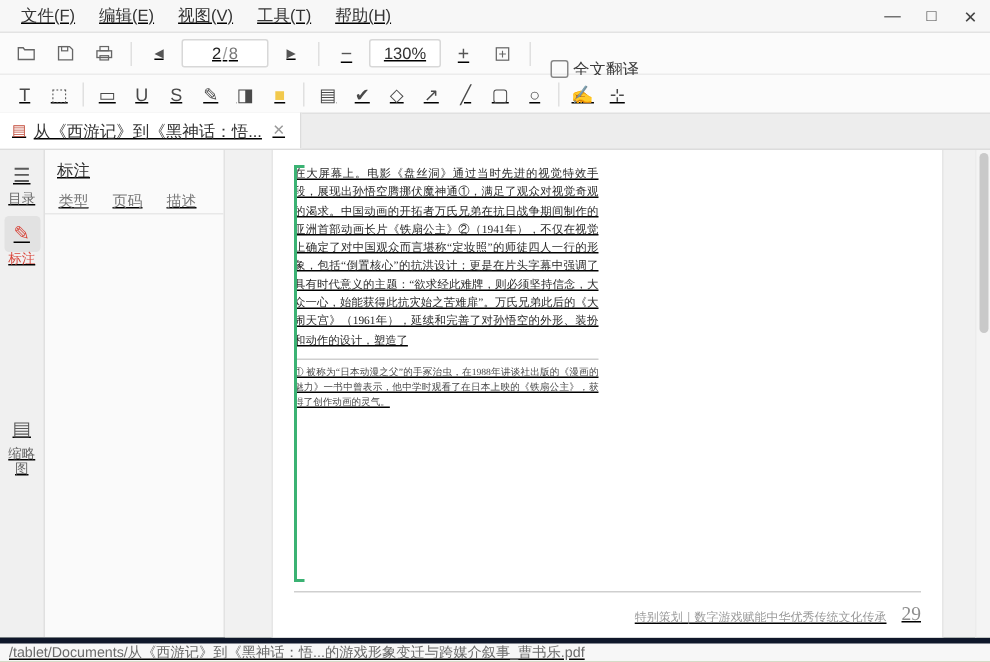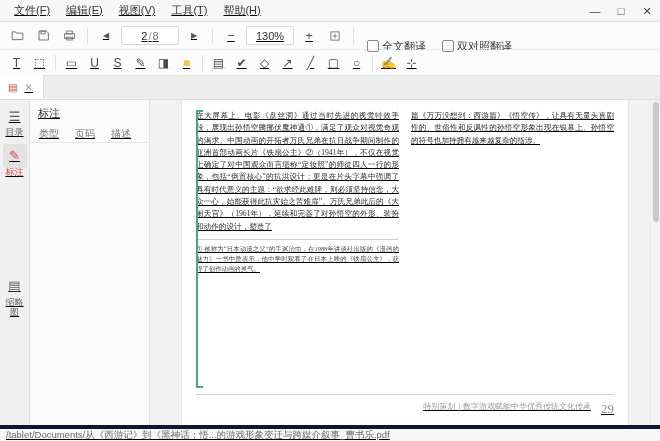--- a/index.html
+++ b/index.html
@@ -258,21 +258,21 @@
     line-height: 1.55;
     color: #4a4a4a;
     text-align: justify;
   }
   .page-footer {
     border-top: 1px solid #cfcfcf;
     margin: 6px 14px 0 14px;
     padding-top: 6px;
     display: flex;
     justify-content: flex-end;
-    align-items: flex-start;
+    align-items: flex-end;
     gap: 10px;
     font-family: "Liberation Serif", serif;
     color: #9a9a9a;
     font-size: 8px;
     padding-bottom: 8px;
   }
   .page-footer .pno { font-size: 13px; color: #8d8d8d; }
 
   
   .greenbar {
@@ -367,24 +367,20 @@
       <svg width="12" height="12" viewBox="0 0 16 16">
           <rect x="2.5" y="2.5" width="11" height="11" fill="none" stroke="#666" stroke-width="1.1"></rect>
           <path d="M5 8h6M8 5v6" stroke="#666" stroke-width="1"></path>
         </svg>
     </div>
     <div class="sep"></div>
     <div class="transbtn">
       <span class="sq"></span>
       <span>全文翻译</span>
     </div>
-    <div class="transbtn">
-      <span class="sq"></span>
-      <span>双对照翻译</span>
-    </div>
   </div>
 
   <div class="toolbar2">
     <div class="atool">T</div>
     <div class="atool">⬚</div>
     <div class="sep"></div>
     <div class="atool">▭</div>
     <div class="atool">U</div>
     <div class="atool">S</div>
     <div class="atool">✎</div>
@@ -399,20 +395,21 @@
     <div class="atool">▢</div>
     <div class="atool">○</div>
     <div class="sep"></div>
     <div class="atool">✍</div>
     <div class="atool">⊹</div>
   </div>
 
   <div class="tabbar">
     <div class="tab">
       <span class="tabicon">▤</span>
+      <span class="tablabel">从《西游记》到《黑神话：悟...</span>
       <span class="tabclose">✕</span>
     </div>
   </div>
 
   <div class="body">
 
     <div class="rail">
       <div class="railgroup">
         <div class="railbtn">☰</div>
         <div class="raillabel">目录</div>
@@ -441,21 +438,20 @@
       <div class="page">
         <div class="page-cols">
           <div class="col" style="position:relative;">
             <div class="greenbar left"></div>
             <div class="greencap" style="left:0;top:0;"></div>
             <div class="greencap" style="left:0;bottom:0;"></div>
             <p class="noindent">在大屏幕上。电影《盘丝洞》通过当时先进的视觉特效手段，展现出孙悟空腾挪伏魔神通①，满足了观众对视觉奇观的渴求。中国动画的开拓者万氏兄弟在抗日战争期间制作的亚洲首部动画长片《铁扇公主》②（1941年），不仅在视觉上确定了对中国观众而言堪称“定妆照”的师徒四人一行的形象，包括“倒置核心”的抗洪设计；更是在片头字幕中强调了具有时代意义的主题：“欲求经此难牌，则必须坚持信念，大众一心，始能获得此抗灾始之苦难扉”。万氏兄弟此后的《大闹天宫》（1961年），延续和完善了对孙悟空的外形、装扮和动作的设计，塑造了</p>
             <div class="footnote">① 被称为“日本动漫之父”的手冢治虫，在1988年讲谈社出版的《漫画的魅力》一书中曾表示，他中学时观看了在日本上映的《铁扇公主》，获得了创作动画的灵气。</div>
           </div>
           <div class="col">
-            <p class="noindent">篇《万万没想到：西游篇》《悟空传》，让具有无量头喜剧性的、世俗性和反讽性的孙悟空形象出现在银幕上。孙悟空的符号也加持拥有越来越复杂的指涉。</p>
           </div>
         </div>
         <div class="page-footer">
           <span>特别策划｜数字游戏赋能中华优秀传统文化传承</span>
           <span class="pno">29</span>
         </div>
       </div>
       <div class="vscroll">
         <div class="vthumb"></div>
       </div>

